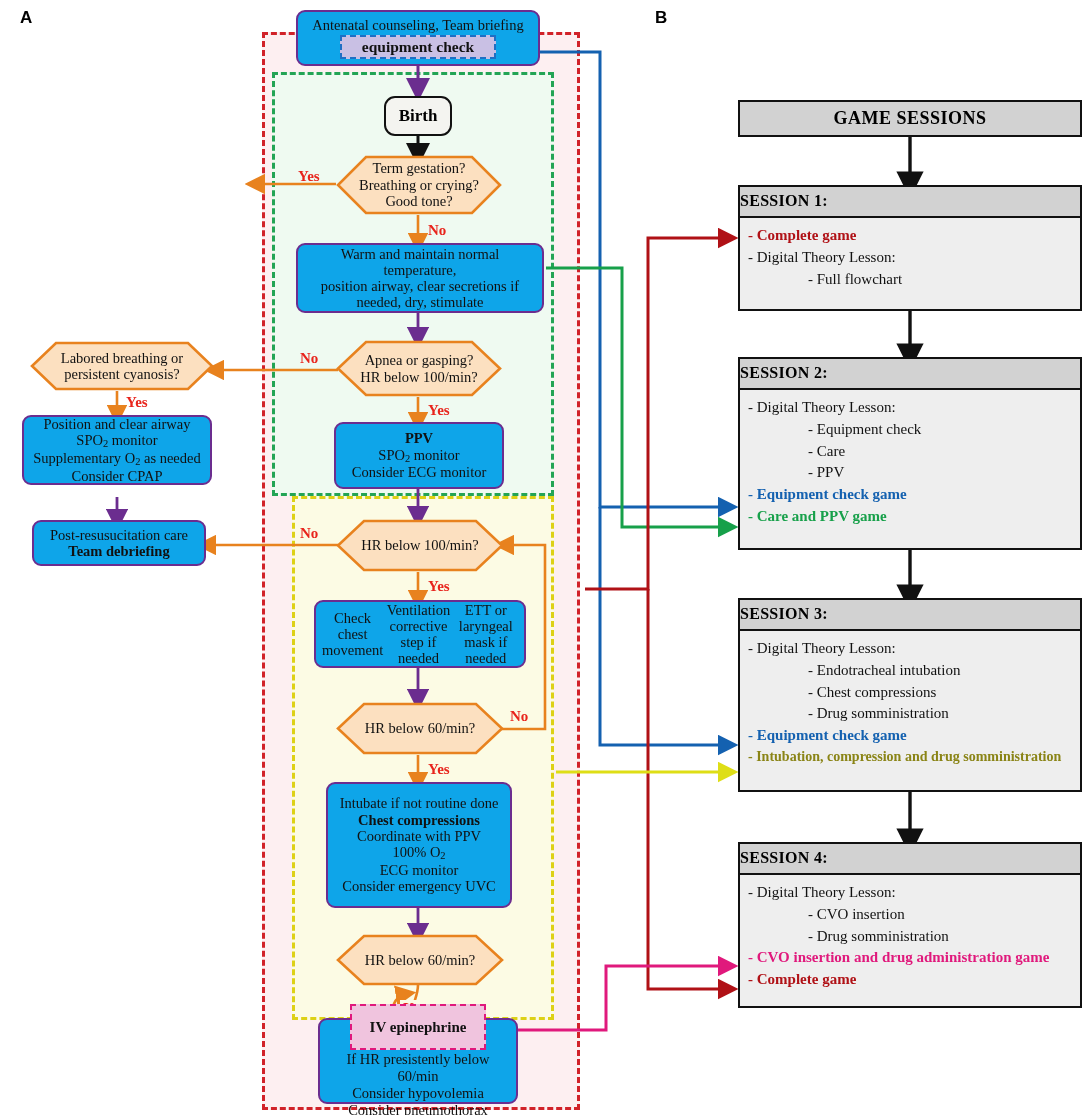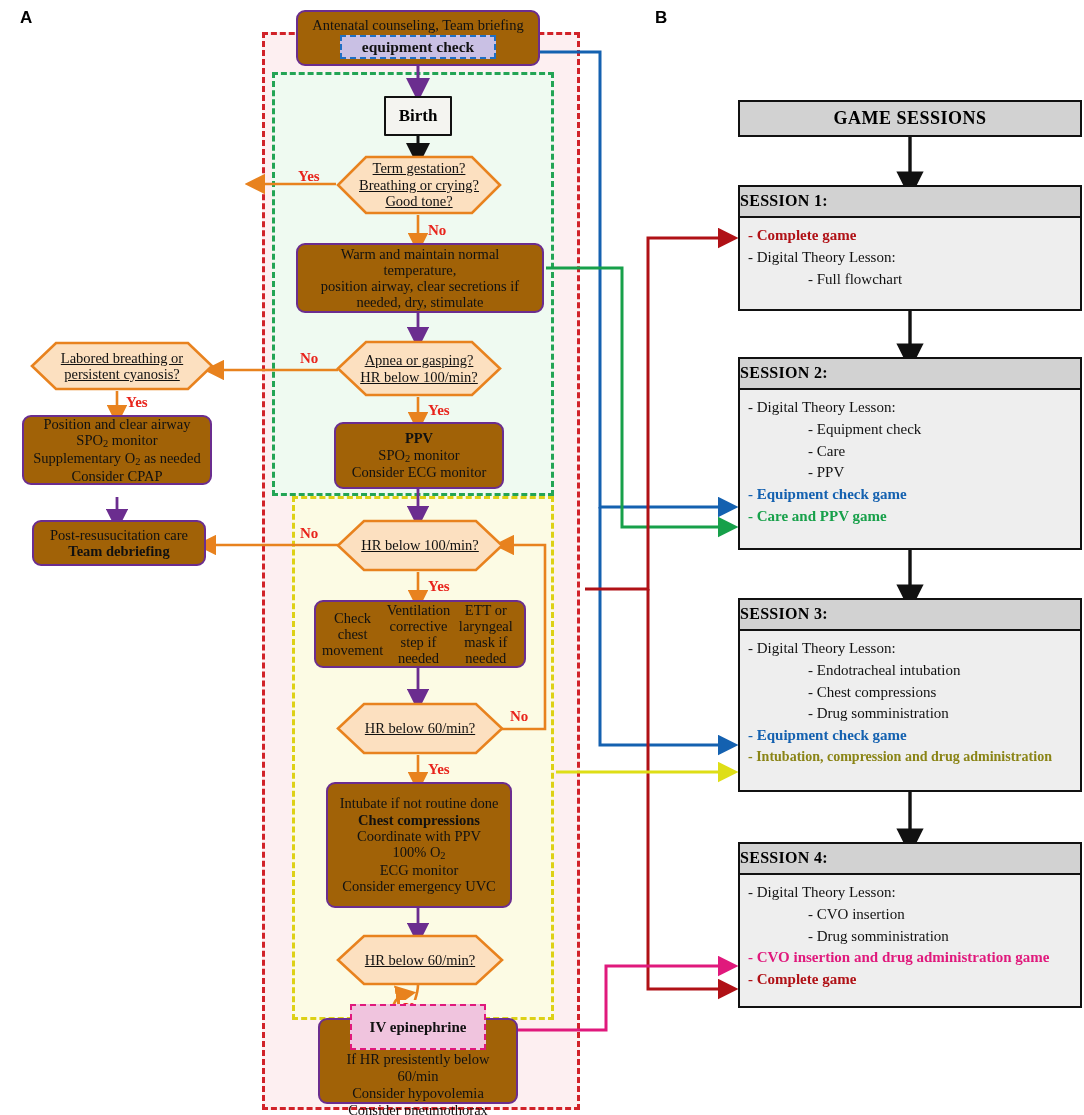--- a/index.html
+++ b/index.html
@@ -34,47 +34,46 @@
   
   .node {
     position: absolute;
     display: flex;
     align-items: center;
     justify-content: center;
     text-align: center;
     line-height: 1.12;
   }
   .proc {
-    background: #a16207;
+    background: #0ea5e9;
     border: 2.4px solid #6b2d8f;
     border-radius: 9px;
     color: #111;
     font-size: 14.5px;
     padding: 4px 6px;
   }
   .birth {
     background: #f4f4f0;
     border: 2.6px solid #111;
-    border-radius: 1px;
+    border-radius: 11px;
     font-weight: bold;
     font-size: 17px;
   }
   .hexwrap { position: absolute; }
   .hexwrap svg { position: absolute; left:0; top:0; }
   .hextext {
     position: absolute;
     left: 0; top: 0;
     width: 100%; height: 100%;
     display: flex; align-items: center; justify-content: center;
     text-align: center;
     font-size: 14.5px;
     line-height: 1.13;
     color: #111;
     pointer-events: none;
-    text-decoration: underline;
   }
   .bold { font-weight: bold; }
   .lbl {
     position: absolute;
     color: #e8241c;
     font-weight: bold;
     font-size: 15px;
     font-family: "Liberation Serif", serif;
   }
   .highlight-dash-blue {
@@ -364,21 +363,21 @@
   </div>
 
   <div class="sess" id="sess-3" style="left:738px; top:598px; width:344px; height:194px;">
     <div class="sess-head">SESSION 3:</div>
     <div class="sess-body">
         <div class="sess-line" style="color: rgb(17, 17, 17);">- Digital Theory Lesson:</div>
         <div class="sess-line indent" style="color: rgb(17, 17, 17);">- Endotracheal intubation</div>
         <div class="sess-line indent" style="color: rgb(17, 17, 17);">- Chest compressions</div>
         <div class="sess-line indent" style="color: rgb(17, 17, 17);">- Drug somministration</div>
         <div class="sess-line" style="color: rgb(20, 97, 176); font-weight: bold;">- Equipment check game</div>
-        <div class="sess-line" style="color: rgb(138, 132, 22); font-weight: bold; font-size: 14px;">- Intubation, compression and drug administration</div>
+        <div class="sess-line" style="color: rgb(138, 132, 22); font-weight: bold; font-size: 14px;">- Intubation, compression and drug somministration</div>
       </div>
   </div>
 
   <div class="sess" id="sess-4" style="left:738px; top:842px; width:344px; height:166px;">
     <div class="sess-head">SESSION 4:</div>
     <div class="sess-body">
         <div class="sess-line" style="color: rgb(17, 17, 17);">- Digital Theory Lesson:</div>
         <div class="sess-line indent" style="color: rgb(17, 17, 17);">- CVO insertion</div>
         <div class="sess-line indent" style="color: rgb(17, 17, 17);">- Drug somministration</div>
         <div class="sess-line" style="color: rgb(224, 25, 124); font-weight: bold;">- CVO insertion and drug administration game</div>

